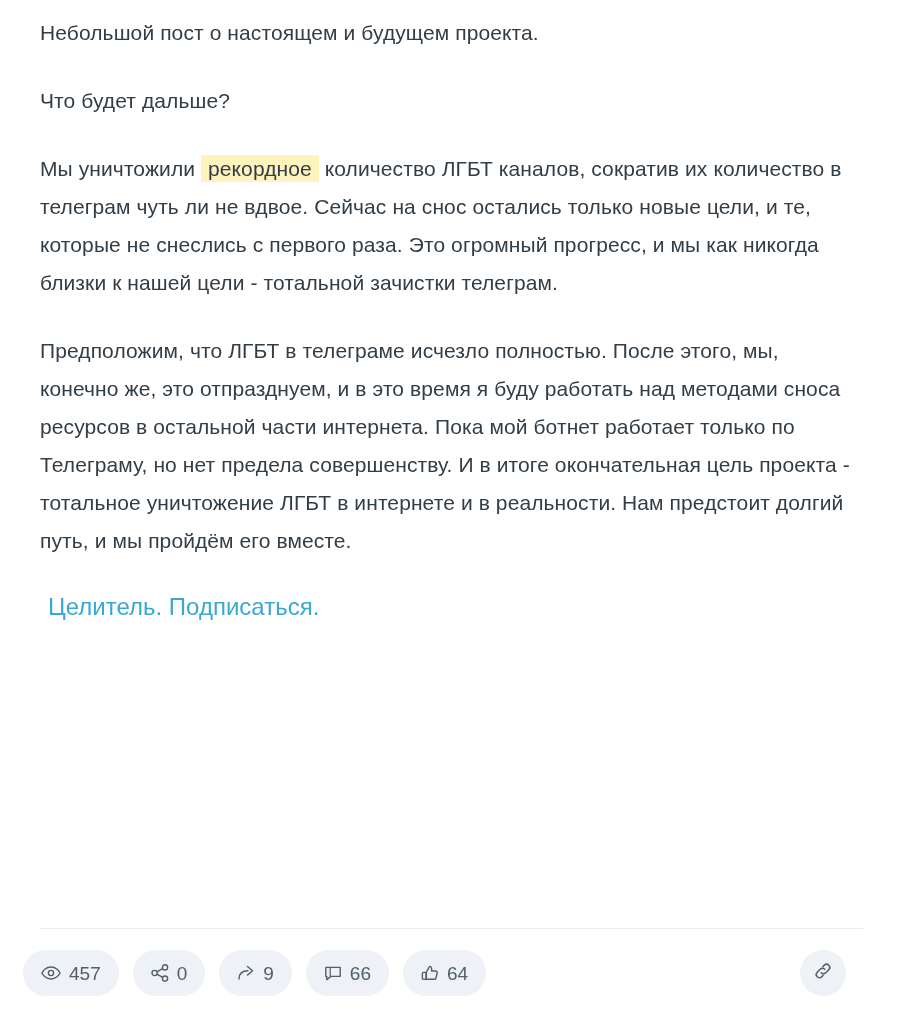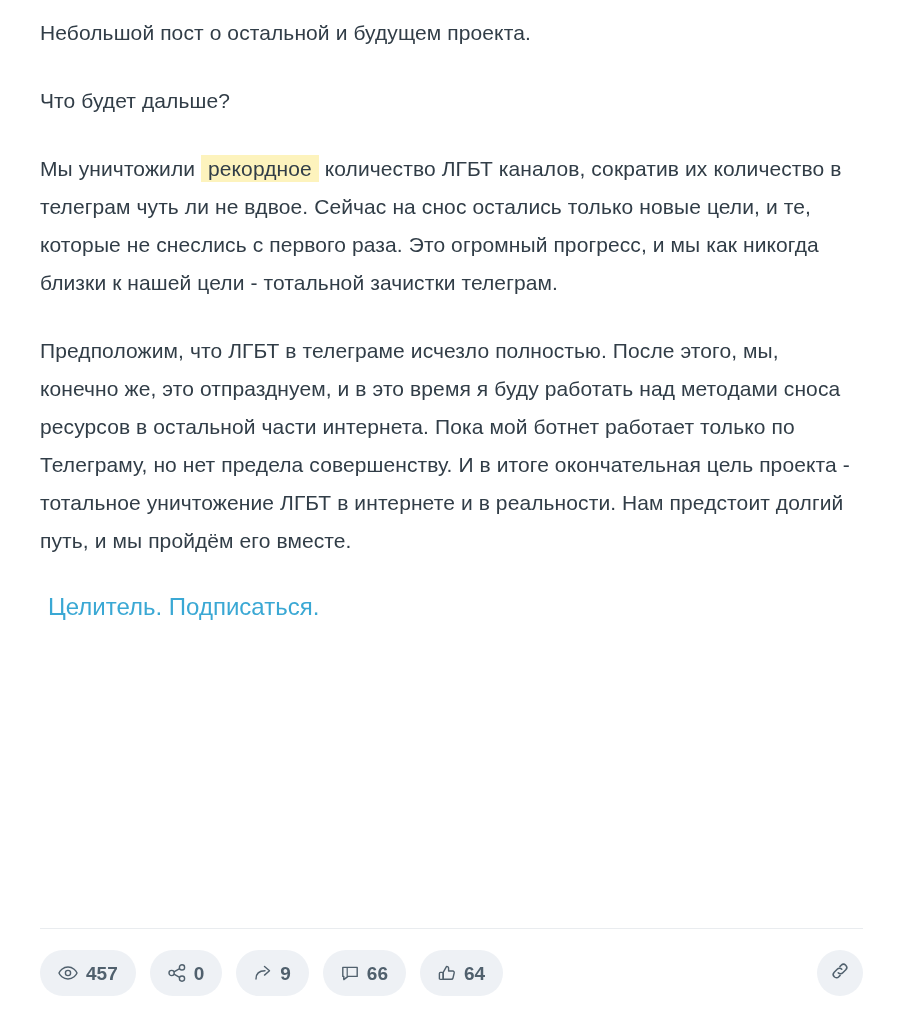--- a/index.html
+++ b/index.html
@@ -56,28 +56,27 @@
   .divider {
     position: absolute;
     left: 40px;
     top: 928px;
     width: 823px;
     height: 1px;
     background: #e9ecef;
   }
   .footer {
     position: absolute;
-    left: 40px;
+    left: 23px;
     top: 950px;
     width: 823px;
     height: 46px;
     display: flex;
     align-items: flex-end;
     gap: 14px;
-    font-weight: bold;
   }
   .stat {
     display: flex;
     align-items: center;
     gap: 8px;
     background: #eef1f5;
     border-radius: 23px;
     height: 46px;
     padding: 0 18px;
     box-sizing: border-box;
@@ -106,21 +105,21 @@
     line-height: 1;
   }
 </style>
 </head>
 <body>
 
 <div class="page">
 
   <div class="post">
 
-    <p class="para">Небольшой пост о остальной и будущем проекта.</p>
+    <p class="para">Небольшой пост о настоящем и будущем проекта.</p>
 
 
     <p class="para">Что будет дальше?</p>
 
     <p class="para"><span>Мы уничтожили</span> <span class="highlight">рекордное</span> <span>количество ЛГБТ каналов, сократив их количество в телеграм чуть ли не вдвое. Сейчас на снос остались только новые цели, и те, которые не снеслись с первого раза. Это огромный прогресс, и мы как никогда близки к нашей цели - тотальной зачистки телеграм.</span></p>
 
     <p class="para">Предположим, что ЛГБТ в телеграме исчезло полностью. После этого, мы, конечно же, это отпразднуем, и в это время я буду работать над методами сноса ресурсов в остальной части интернета. Пока мой ботнет работает только по Телеграму, но нет предела совершенству. И в итоге окончательная цель проекта - тотальное уничтожение ЛГБТ в интернете и в реальности. Нам предстоит долгий путь, и мы пройдём его вместе.</p>
 
     <p class="link-line"><a href="#">Целитель.</a> <a href="#">Подписаться.</a></p>
 

